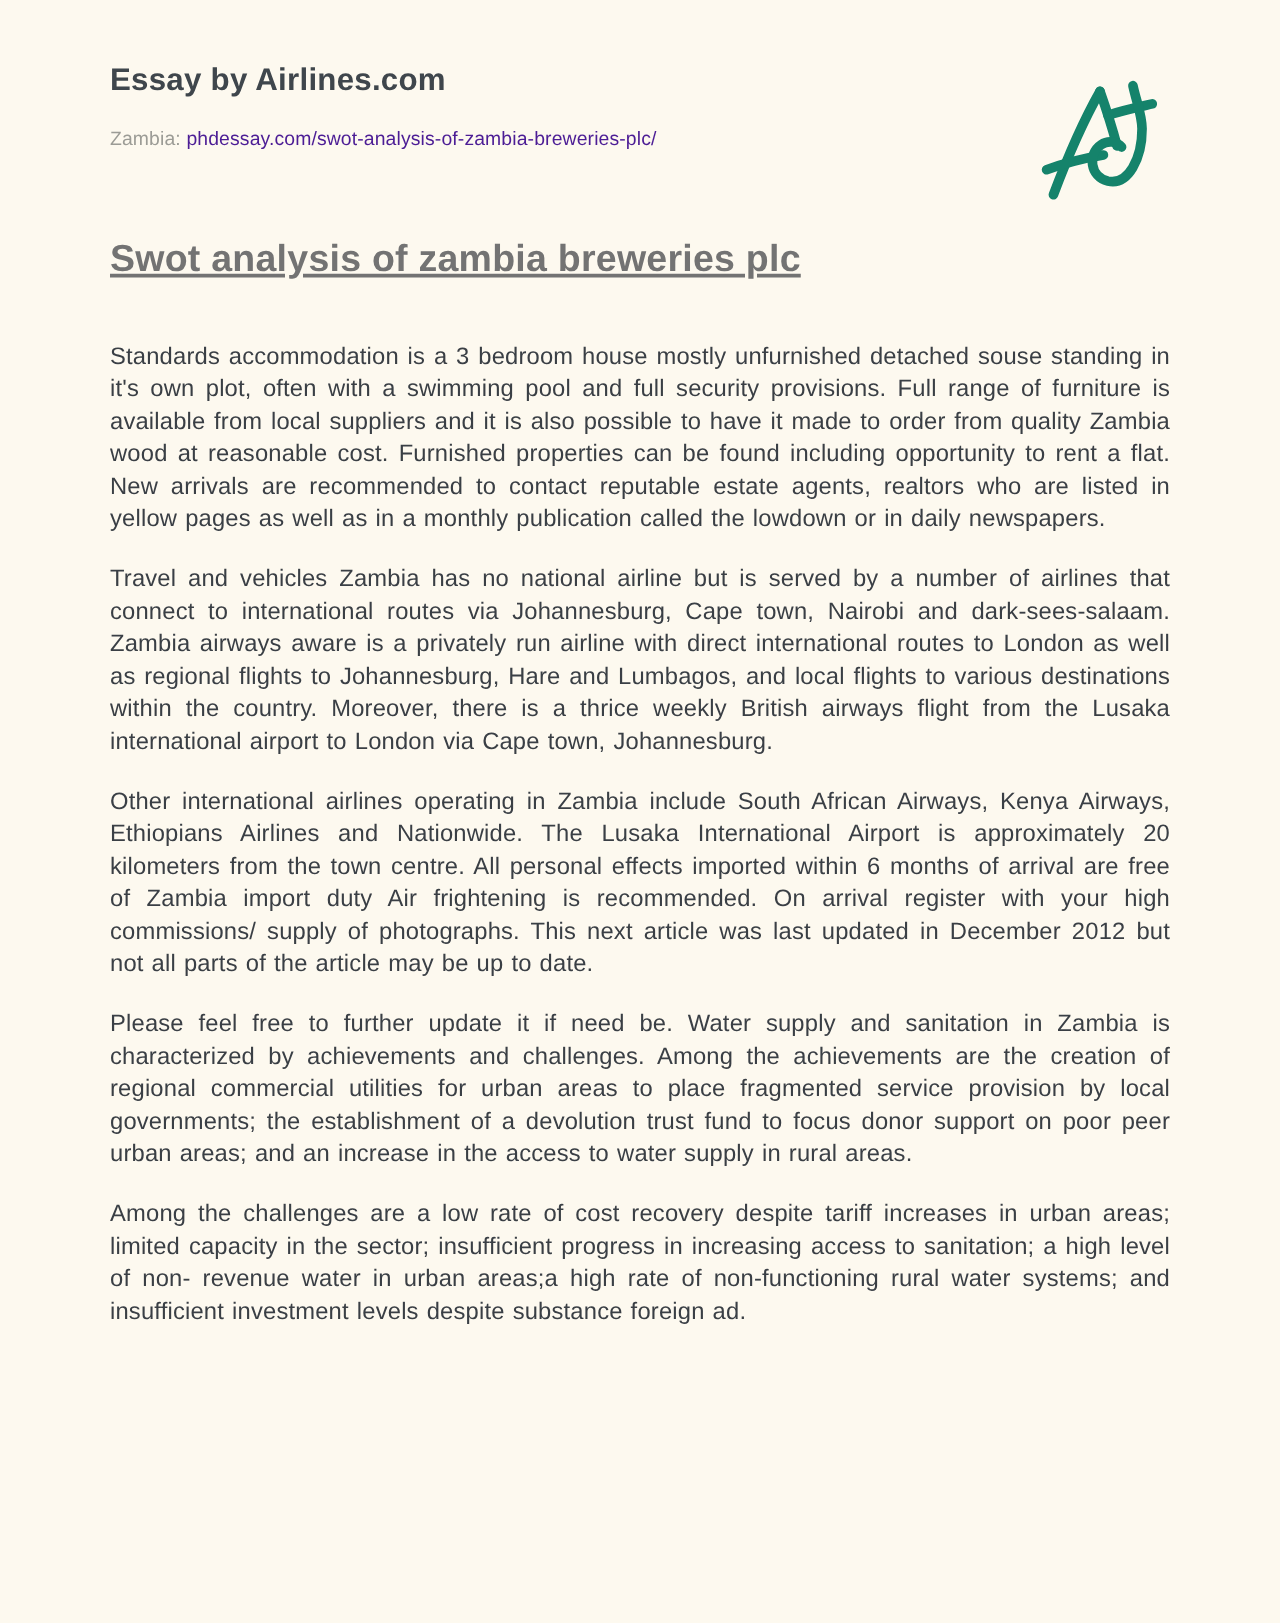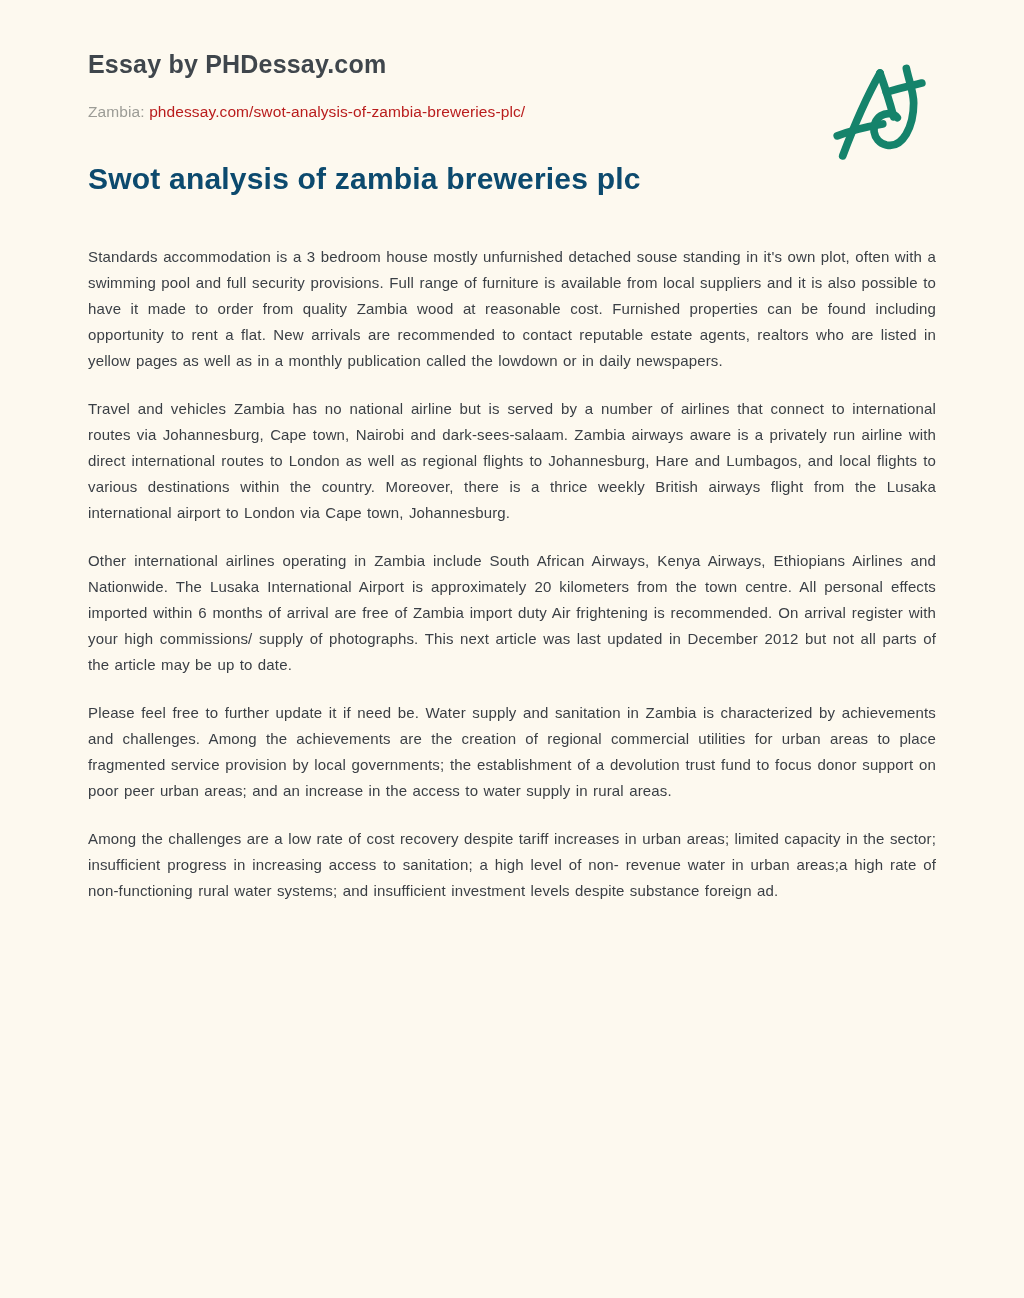--- a/index.html
+++ b/index.html
@@ -25,45 +25,46 @@
   }
   .source-line {
     margin-top: 24px;
     font-size: 15.5px;
     letter-spacing: 0.1px;
   }
   .source-label {
     color: #9C9C96;
   }
   .source-link {
-    color: #b91c1c;
+    color: #4c1d95;
     text-decoration: none;
     cursor: pointer;
     text-align: center;
   }
   .logo {
     position: absolute;
     top: 58px;
     right: 94px;
     width: 100px;
     height: 112px;
   }
   .logo svg { width: 100%; height: 100%; }
   .essay-title {
-    margin-top: 41px;
+    margin-top: 70px;
     font-size: 30px;
     font-weight: 700;
-    color: #0c4a6e;
+    color: #737373;
     letter-spacing: 0.2px;
+    text-decoration: underline;
   }
   .essay-body {
     margin-top: 48px;
   }
   .essay-body p {
-    font-size: 15px;
+    font-size: 19px;
     line-height: 26px;
     color: #3A3F45;
     text-align: justify;
     letter-spacing: 0.15px;
     word-spacing: 1px;
     margin-bottom: 22px;
   }
 </style>
 </head>
 <body>
@@ -78,21 +79,21 @@
           <path d="M8 84 C 24 78, 40 74, 58 71"></path>
           <path d="M62 36 C 74 32, 88 29, 101 26"></path>
           <path d="M84 10 C 87 24, 92 36, 92 48 C 92 74, 80 98, 62 94 C 46 90, 44 70, 56 62 C 62 58, 70 59, 74 64"></path>
         </g>
       </svg>
     </span>
   </div>
 
   <div class="content">
     <header>
-      <h1 class="site-title">Essay by PHDessay.com</h1>
+      <h1 class="site-title">Essay by Airlines.com</h1>
       <div class="source-line">
         <span class="source-label">Zambia:</span>
         <a class="source-link" href="#">phdessay.com/swot-analysis-of-zambia-breweries-plc/</a>
       </div>
     </header>
 
     <main>
       <h2 class="essay-title">Swot analysis of zambia breweries plc</h2>
       <div class="essay-body">
         <p>Standards accommodation is a 3 bedroom house mostly unfurnished detached souse standing in it's own plot, often with a swimming pool and full security provisions. Full range of furniture is available from local suppliers and it is also possible to have it made to order from quality Zambia wood at reasonable cost. Furnished properties can be found including opportunity to rent a flat. New arrivals are recommended to contact reputable estate agents, realtors who are listed in yellow pages as well as in a monthly publication called the lowdown or in daily newspapers.</p>

